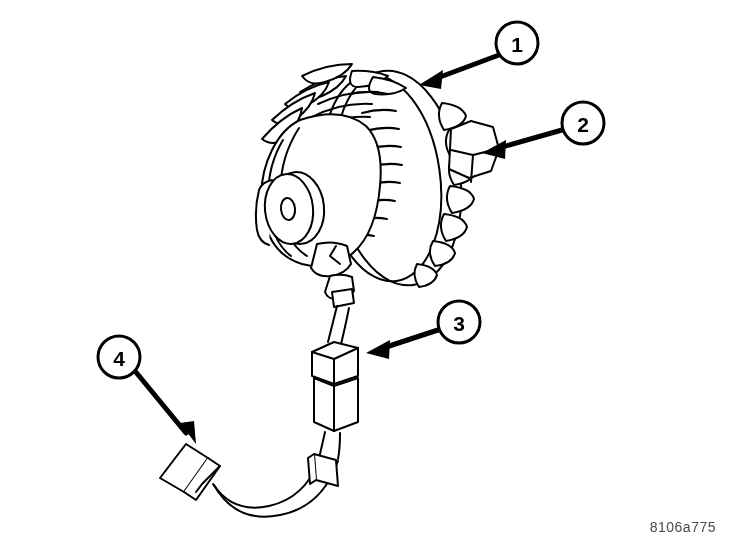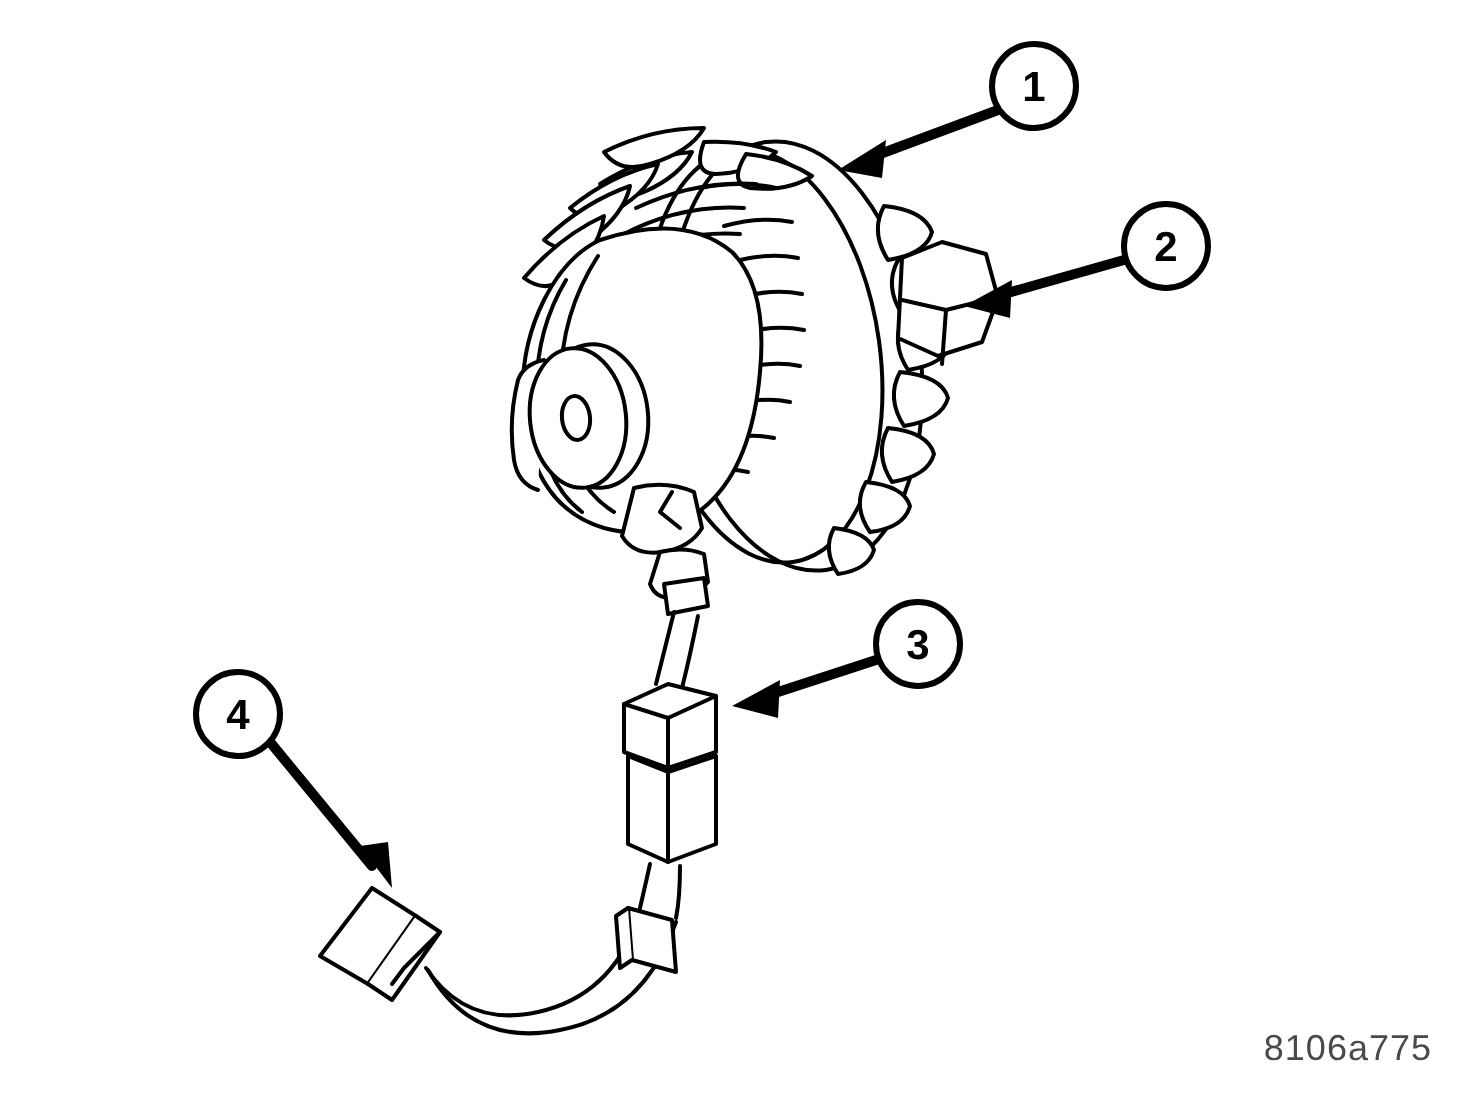--- a/index.html
+++ b/index.html
@@ -26,21 +26,21 @@
     top: 0;
     width: 738px;
     height: 551px;
     display: block;
   }
   .image-id {
     position: absolute;
     right: 22px;
     bottom: 16px;
     font-family: "Liberation Sans", sans-serif;
-    font-size: 18px;
+    font-size: 14px;
     letter-spacing: 0.5px;
     color: #4a4a4a;
     white-space: nowrap;
     user-select: none;
   }
   .callout-num {
     font-family: "Liberation Sans", sans-serif;
     font-size: 21px;
     font-weight: bold;
     fill: #000000;

